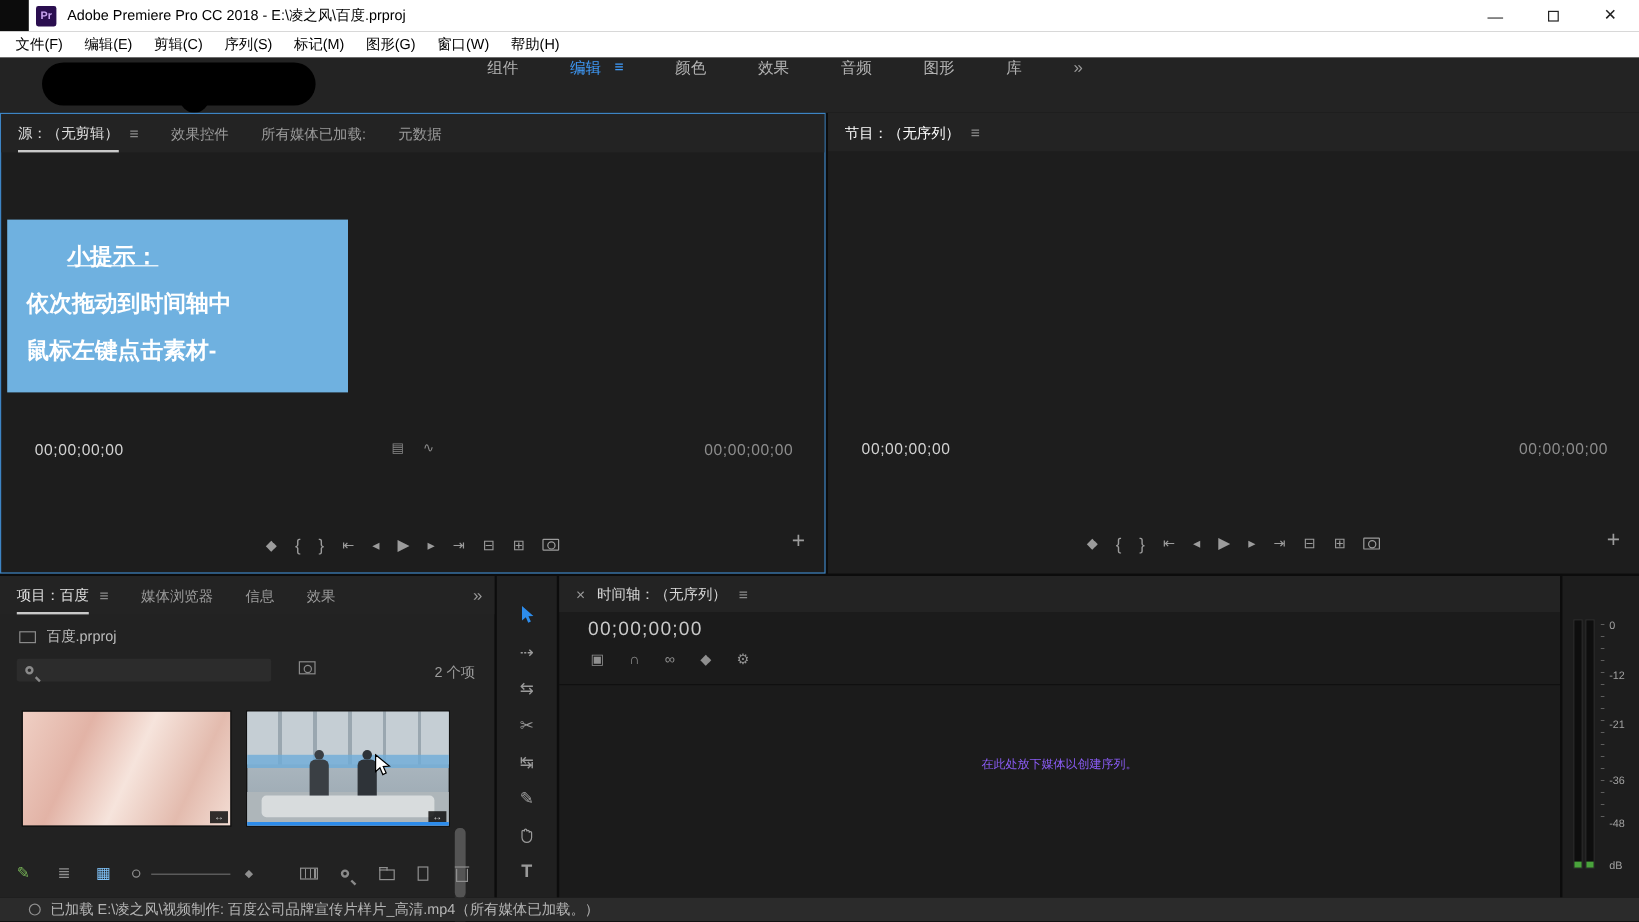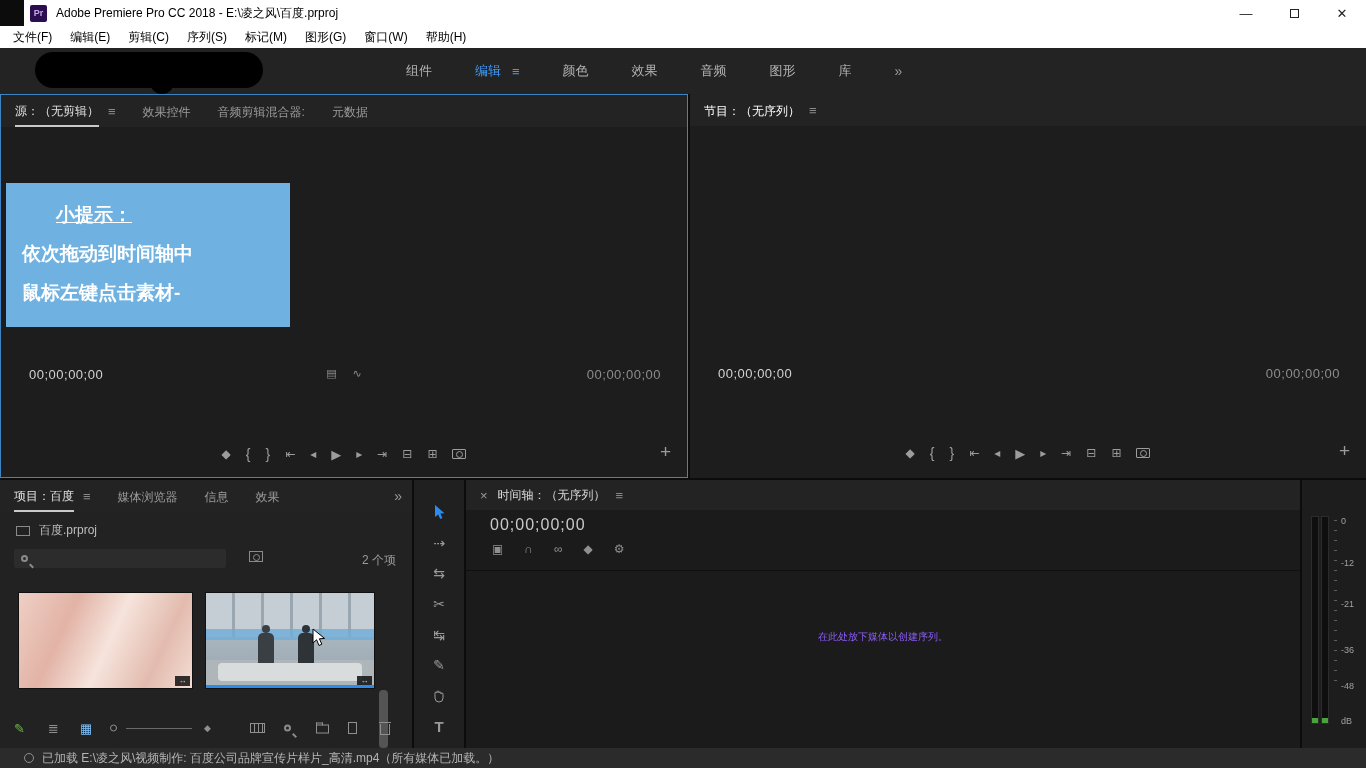--- a/index.html
+++ b/index.html
@@ -15,21 +15,21 @@
   .restore-box { width:9px; height:9px; border:1px solid #222; display:inline-block; }
 
   
   .menubar { position:absolute; top:26px; left:0; right:0; height:22px; background:#ffffff; display:flex; align-items:center; padding-left:4px; }
   .menu-item { font-size:12px; color:#000; padding:0 9px; }
 
   
   .wsbar { position:absolute; top:48px; left:0; right:0; height:46px; background:#232323; }
   .redact { position:absolute; left:35px; top:4px; width:228px; height:36px; background:#000; border-radius:18px; }
   .redact-bump { position:absolute; left:150px; top:34px; width:24px; height:12px; background:#000; border-radius:0 0 12px 12px; }
-  .ws-tabs { position:absolute; left:406px; top:0; height:100%; display:flex; align-items:center; gap:43px; font-size:13px; color:#b2b2b2; }
+  .ws-tabs { position:absolute; left:406px; top:0; height:100%; display:flex; gap:43px; font-size:13px; color:#b2b2b2; }
   .ws-tab-active { color:#3f9bfa; }
   .ws-menu { color:#3f9bfa; font-size:13px; margin-left:-32px; }
   .ws-overflow { color:#9a9a9a; font-size:14px; }
 
   
   .ptabs { height:32px; background:#232323; display:flex; align-items:center; padding:0 14px; gap:27px; font-size:12px; color:#9b9b9b; white-space:nowrap; }
   .ptab { padding:8px 0 5px 0; }
   .ptab-active { color:#e0e0e0; border-bottom:2px solid #c9c9c9; }
   .ptab-current { color:#ffffff; }
   .pmenu { color:#8a8a8a; font-size:13px; margin-left:-18px; }
@@ -165,21 +165,21 @@
       <span class="ws-tab">库</span>
       <span class="ws-overflow">»</span>
     </div>
   </div>
 
   <div class="src-group">
     <div class="ptabs">
       <span class="ptab ptab-active">源：（无剪辑）</span>
       <span class="pmenu">≡</span>
       <span class="ptab">效果控件</span>
-      <span class="ptab">音频剪辑混合器:</span>
+      <span class="ptab">所有媒体已加载:</span>
       <span class="ptab">元数据</span>
     </div>
     <div class="tip-box">
       <div class="tip-line1">小提示：</div>
       <div>依次拖动到时间轴中</div>
       <div>鼠标左键点击素材-</div>
     </div>
     <div class="tc-row">
       <span class="tc-left">00;00;00;00</span>
       <span class="tc-center">

